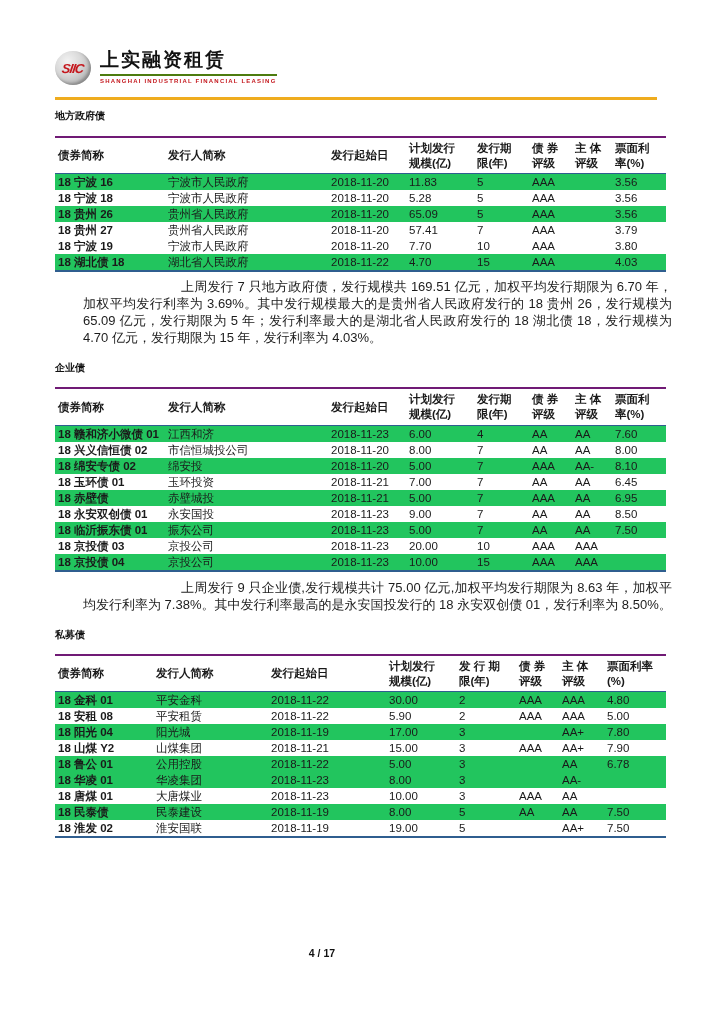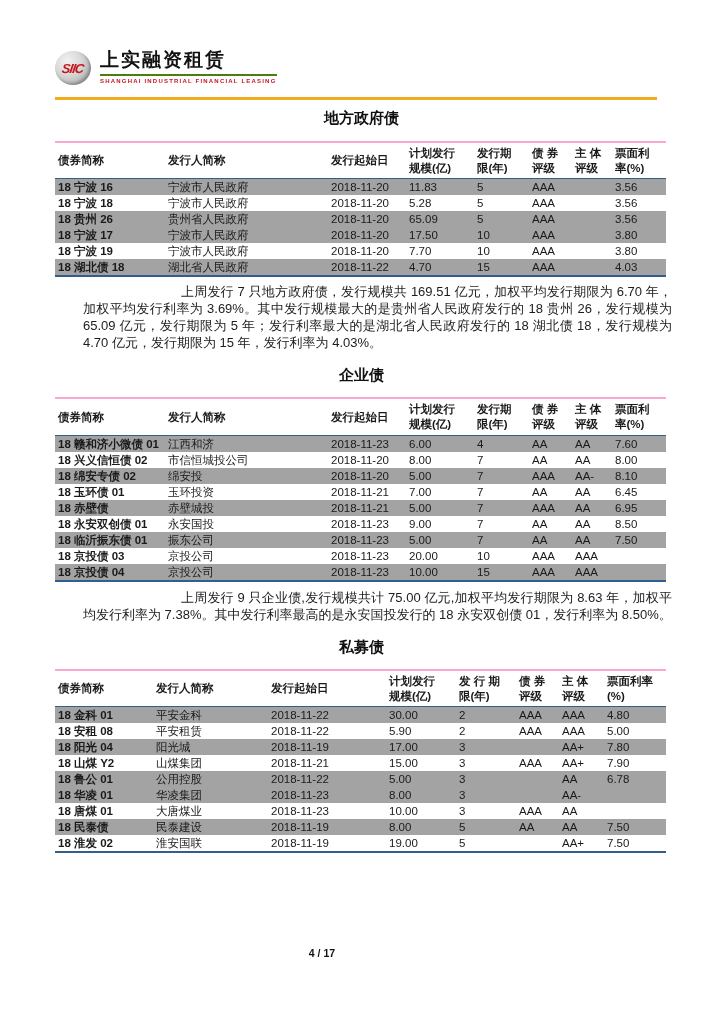--- a/index.html
+++ b/index.html
@@ -29,41 +29,41 @@
     font-size:19px; font-weight:bold; color:#111; letter-spacing:2px;
     border-bottom:2px solid #4d7c0f; padding-bottom:2px; line-height:1.25;
   }
   .brand-sub {
     font-size:6px; color:#c4161c; letter-spacing:1.2px; margin-top:2px;
     font-weight:bold;
   }
   .accent-rule { width:602px; height:3px; background:#efac1e; margin-top:7px; }
 
   
-  .section-title { font-size:15px; font-weight:bold; color:#111;text-align:center; }
+  .section-title { font-size:10px; font-weight:bold; color:#111; }
   .st-1 { margin-top:9px; margin-bottom:13px; }
   .st-2 { margin-top:15px; margin-bottom:12px; }
   .st-3 { margin-top:15px; margin-bottom:12px; }
 
   
   table.bond {
     width:611px; border-collapse:collapse; table-layout:fixed;
-    font-size:11.5px; border-top:2px solid #f9a8d4; border-bottom:2px solid #2f5e8f;
+    font-size:11.5px; border-top:2px solid #701a75; border-bottom:2px solid #2f5e8f;
   }
   table.bond thead th {
     text-align:left; font-weight:bold; vertical-align:middle;
     white-space:pre-line; line-height:1.28; padding:3px 2px 3px 3px;
     border-bottom:1.5px solid #2f5e8f; color:#1a1a1a;
   }
   table.bond tbody td {
     height:16px; line-height:16px; padding:0 2px 0 3px;
     overflow:hidden; white-space:nowrap; color:#1a1a1a;
   }
   table.bond tbody td:first-child { font-weight:bold; }
-  table.bond tr.band { background:#a3a3a3; }
+  table.bond tr.band { background:#22c55e; }
 
   
   .para {
     margin-left:28px; width:589px; font-size:13px; line-height:17px;
     text-align:justify; text-indent:98px; color:#1c1c1c; margin-top:6px;
   }
   .para-2 { margin-top:7px; }
 
   
   .footer {
@@ -142,29 +142,29 @@
           <tr class="band">
             <td>18 贵州 26</td>
             <td>贵州省人民政府</td>
             <td>2018-11-20</td>
             <td>65.09</td>
             <td>5</td>
             <td>AAA</td>
             <td></td>
             <td>3.56</td>
           </tr>
-          <tr class="band">
-            <td>18 宁波 17</td>
-            <td>宁波市人民政府</td>
-            <td>2018-11-20</td>
-            <td>17.50</td>
-            <td>10</td>
-            <td>AAA</td>
-            <td></td>
-            <td>3.80</td>
+          <tr>
+            <td>18 贵州 27</td>
+            <td>贵州省人民政府</td>
+            <td>2018-11-20</td>
+            <td>57.41</td>
+            <td>7</td>
+            <td>AAA</td>
+            <td></td>
+            <td>3.79</td>
           </tr>
           <tr>
             <td>18 宁波 19</td>
             <td>宁波市人民政府</td>
             <td>2018-11-20</td>
             <td>7.70</td>
             <td>10</td>
             <td>AAA</td>
             <td></td>
             <td>3.80</td>

